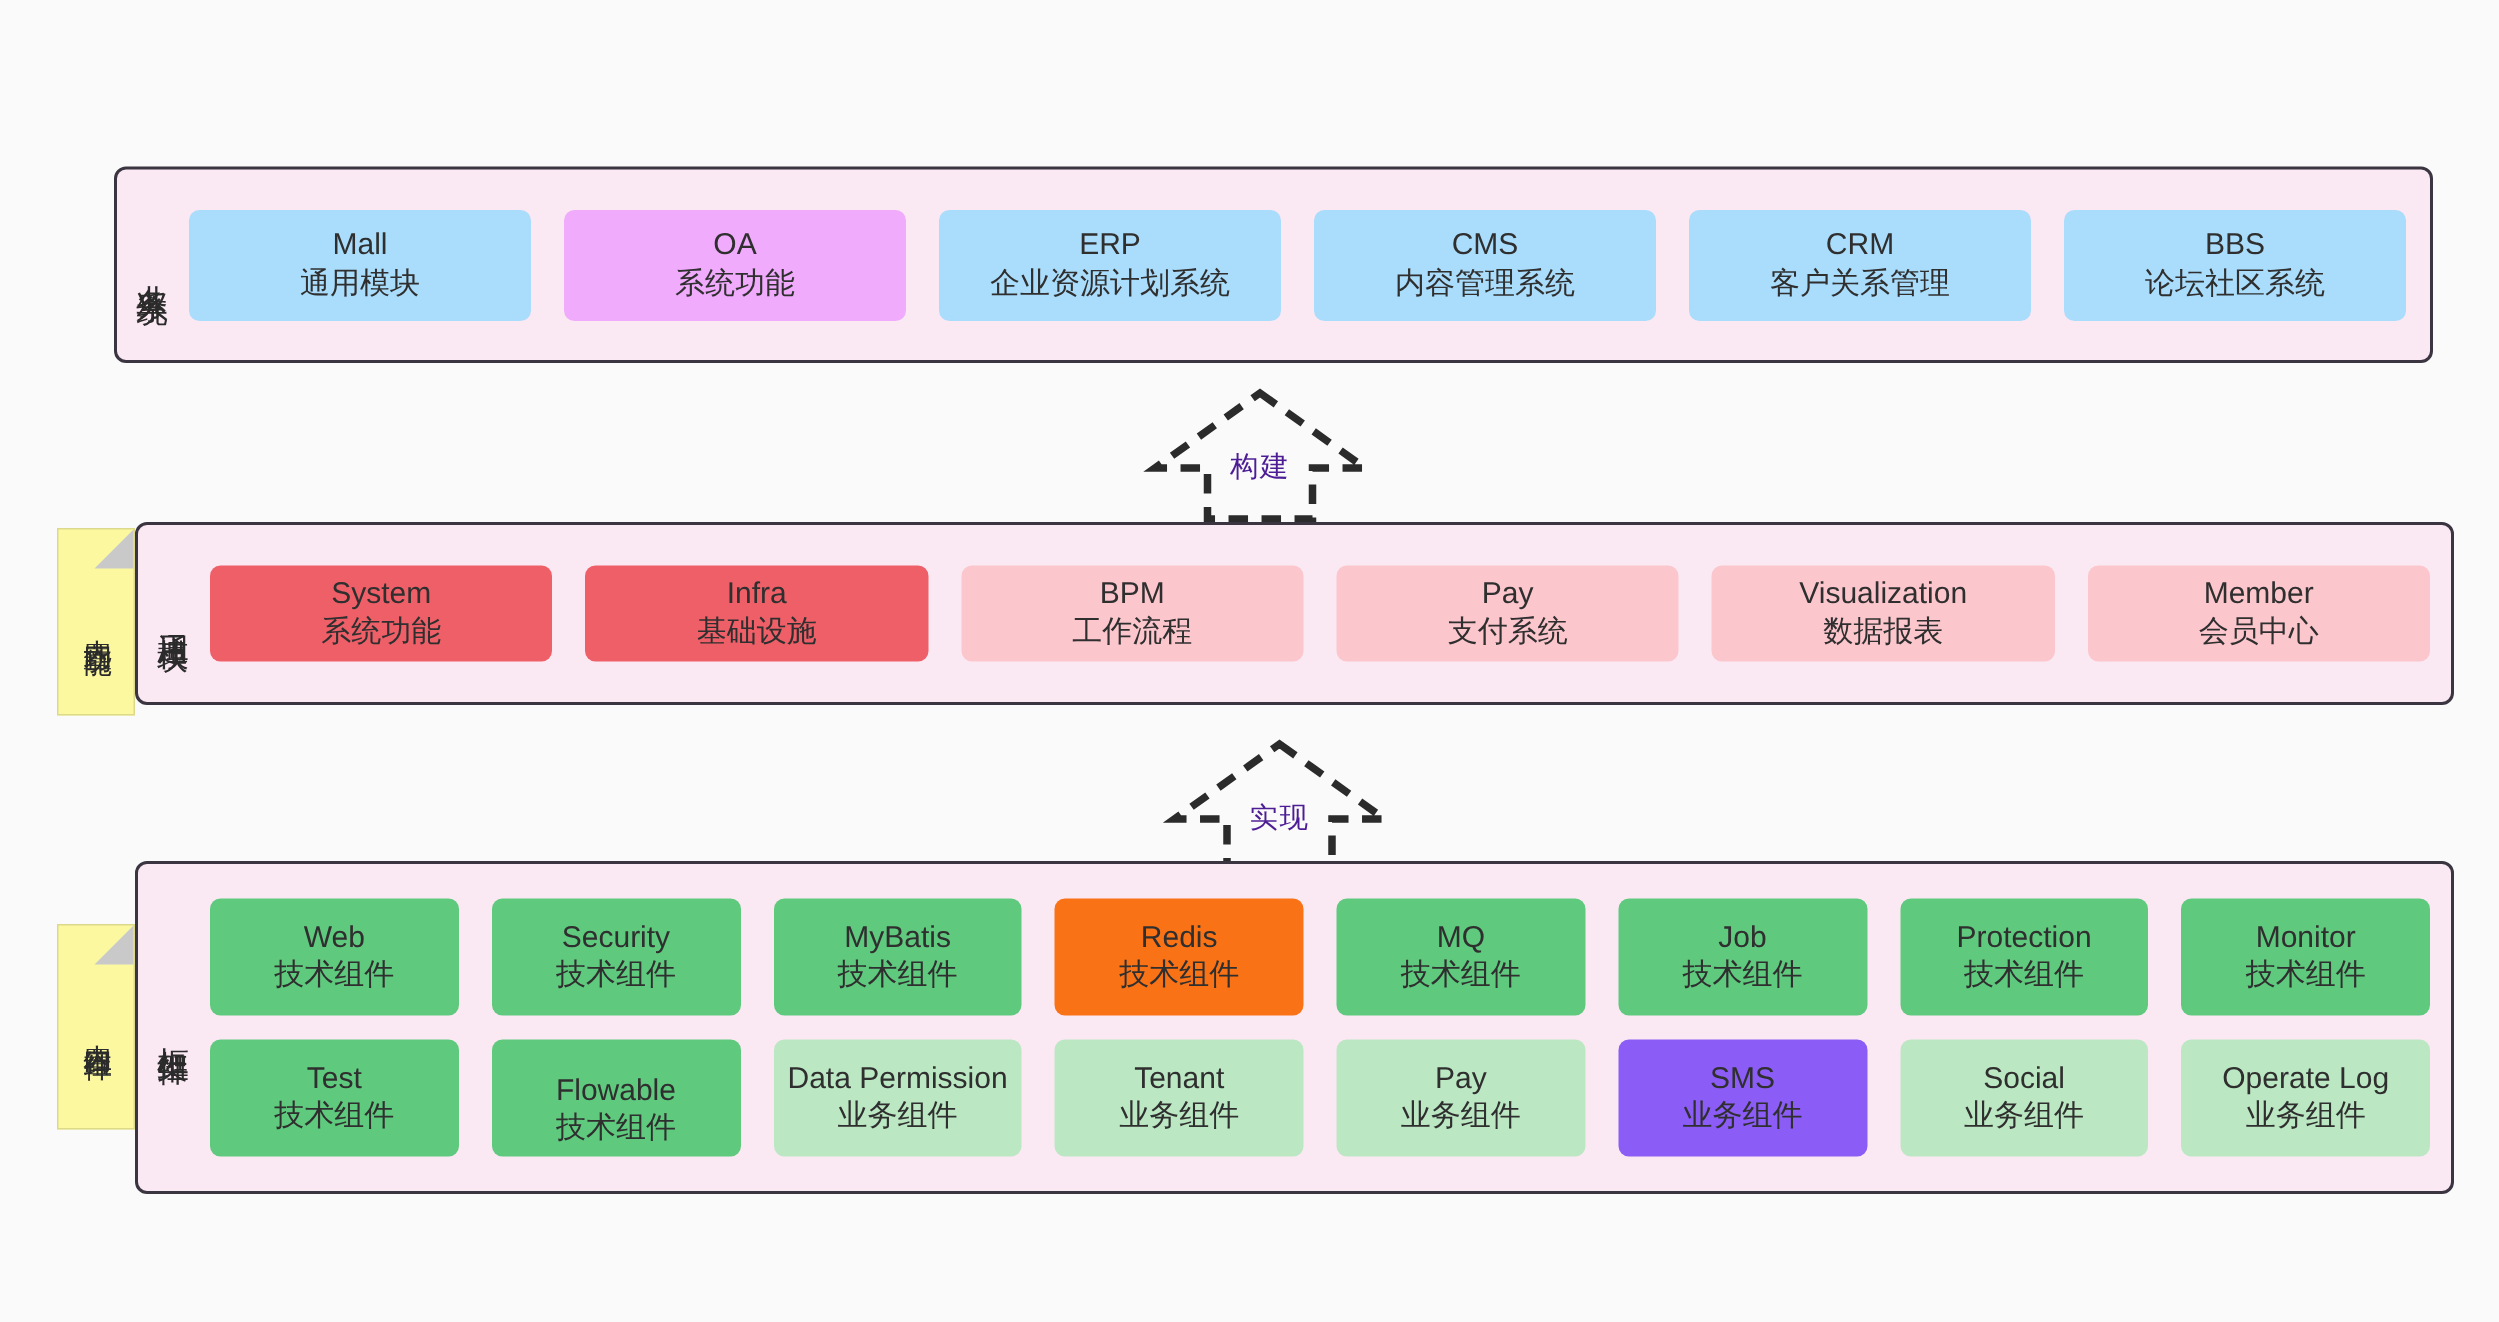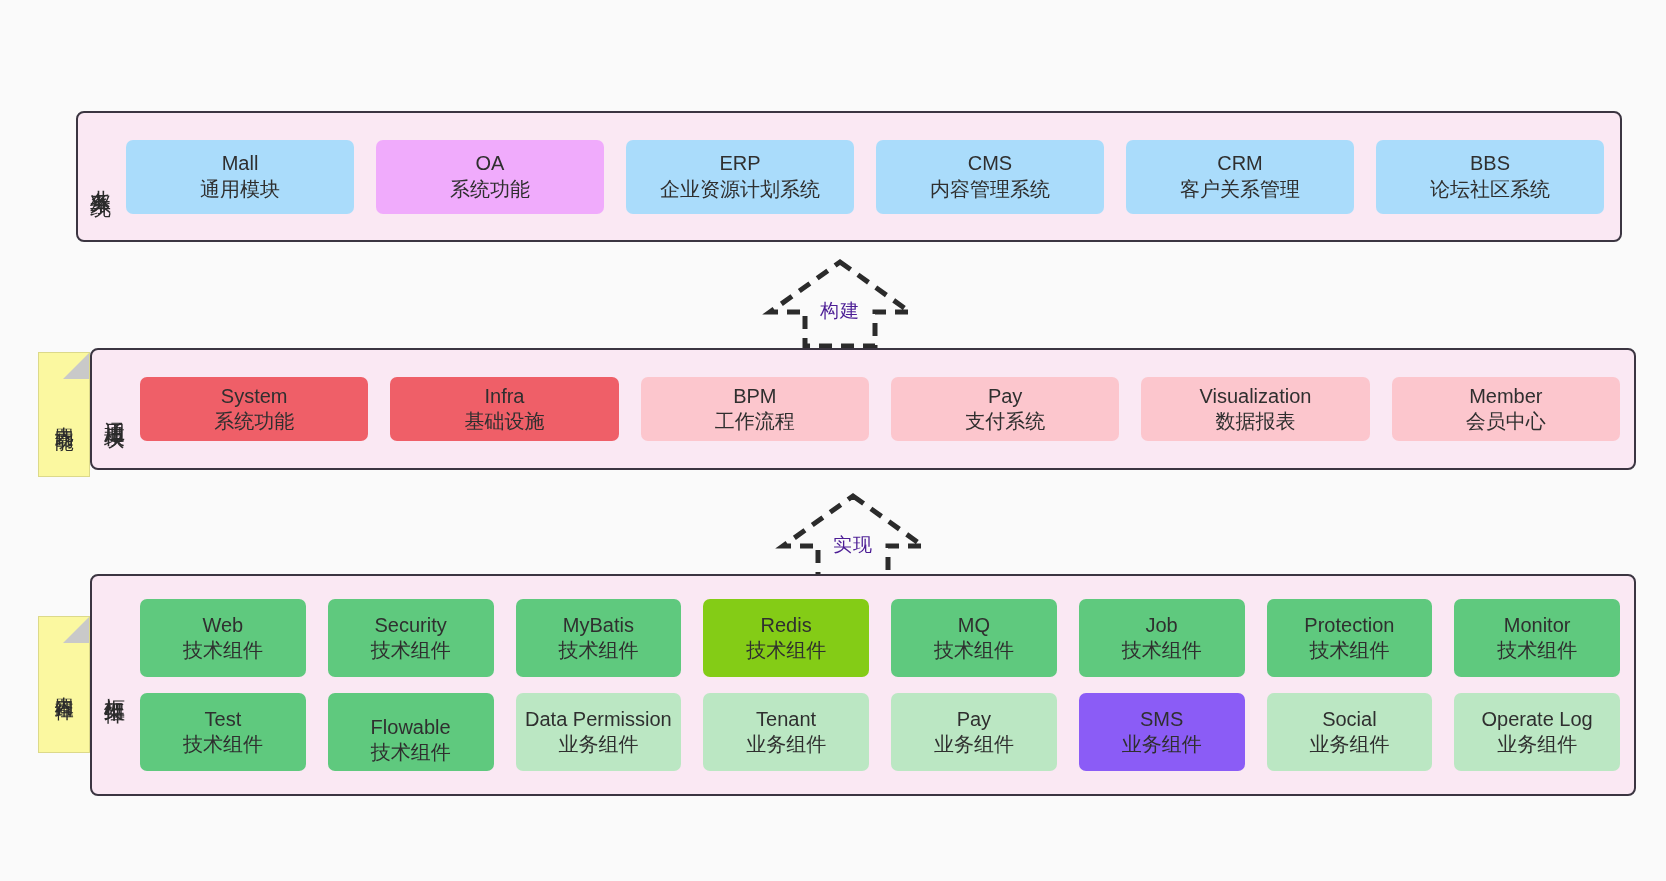--- a/index.html
+++ b/index.html
@@ -233,21 +233,21 @@
           <span class="t2">技术组件</span>
         </div>
         <div class="cell" style="background: rgb(95, 201, 126);">
           <span class="t1">Security</span>
           <span class="t2">技术组件</span>
         </div>
         <div class="cell" style="background: rgb(95, 201, 126);">
           <span class="t1">MyBatis</span>
           <span class="t2">技术组件</span>
         </div>
-        <div class="cell" style="background: #84cc16; justify-content: center;">
+        <div class="cell" style="background: #f97316; justify-content: center;">
           <span class="t1">Redis</span>
           <span class="t2">技术组件</span>
         </div>
         <div class="cell" style="background: rgb(95, 201, 126);">
           <span class="t1">MQ</span>
           <span class="t2">技术组件</span>
         </div>
         <div class="cell" style="background: rgb(95, 201, 126);">
           <span class="t1">Job</span>
           <span class="t2">技术组件</span>

